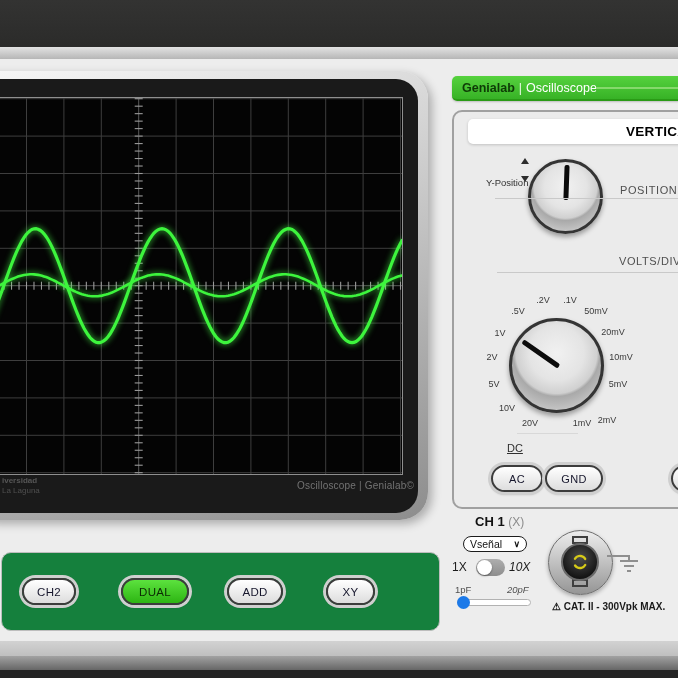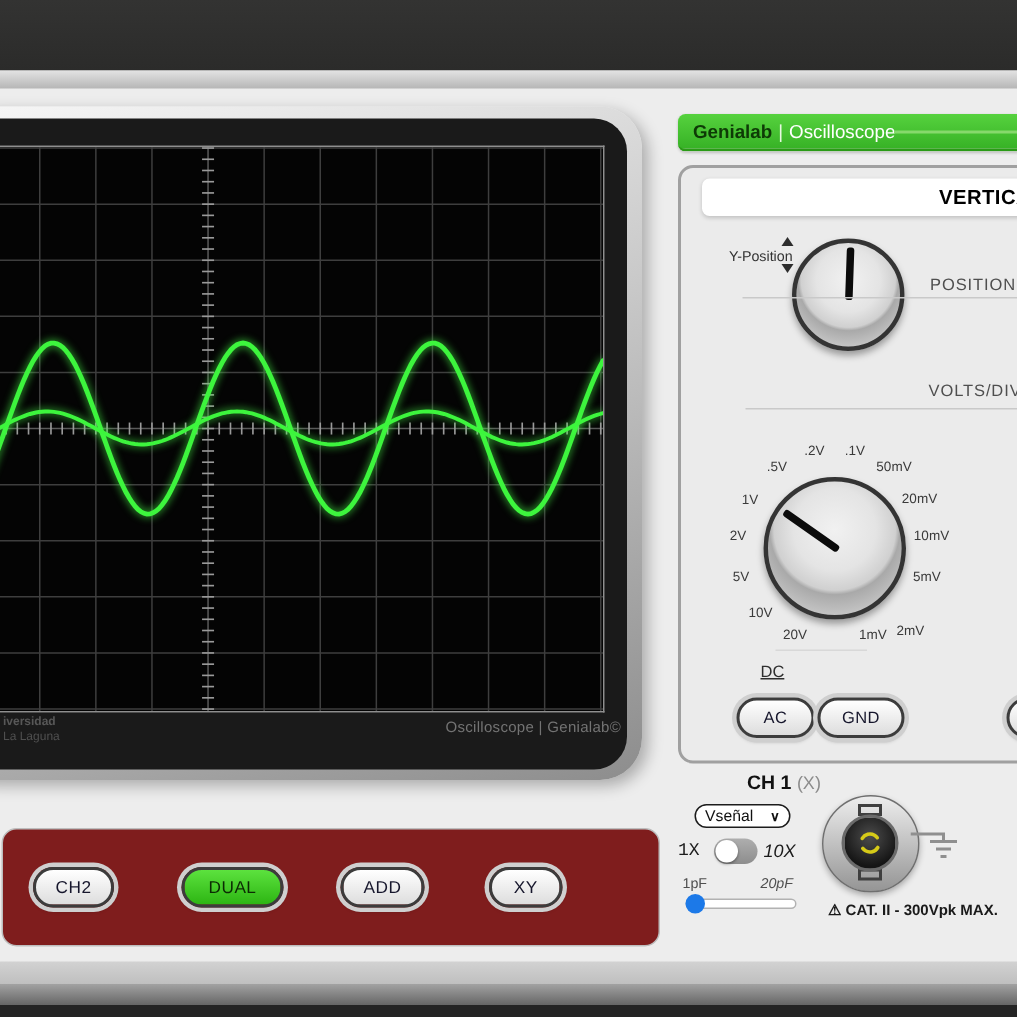--- a/index.html
+++ b/index.html
@@ -24,21 +24,21 @@
   .scope-bezel{left:-34px;top:79px;width:452px;height:434px;border-radius:22px;background:#1a1a1a;}
   .scope-grid{left:-12px;top:97px;width:414px;height:376px;background:#040404;
     border:1px solid #8f8f8f;border-left:none;}
   .scope-grid svg{display:block;}
   .wave{fill:none;stroke-linecap:round;filter:drop-shadow(0 0 3px rgba(70,255,70,.85));}
   .watermark{left:2px;top:476px;color:#4f4f4f;font-size:8px;line-height:10px;}
   .watermark b{color:#575757;}
   .screen-caption{left:297px;top:480px;color:#737373;font-size:10px;letter-spacing:.2px;}
 
   
-  .mode-panel{left:1px;top:552px;width:437px;height:77px;background:#7f1d1d;
+  .mode-panel{left:1px;top:552px;width:437px;height:77px;background:#15803d;
     border:1px solid #bdbdbd;border-radius:10px;}
   .pill-btn{position:absolute;display:flex;align-items:center;justify-content:center;
     border:2px solid #3c3c3c;border-radius:14px;background:linear-gradient(#fff,#ddd);
     font-weight:normal;font-size:11.5px;color:#16162c;letter-spacing:.3px;
     box-shadow:0 0 0 3px #cfcfcf,0 2px 3px rgba(0,0,0,.35);cursor:pointer;}
   .pill-btn.active{background:linear-gradient(#5ce23e,#2db513);color:#0c2a04;}
 
   
   .green-header{left:452px;top:76px;width:240px;height:25px;border-radius:5px;
     background:linear-gradient(#56d23e,#37b226);border-bottom:2px solid #2a9b16;
@@ -49,42 +49,42 @@
   .green-header .title{color:#fff;}
   .green-line{left:596px;top:87px;width:116px;height:2px;background:#86d96c;}
 
   .vert-panel{left:452px;top:110px;width:260px;height:399px;background:#ebebeb;
     border:2px solid #a0a0a0;border-radius:10px;box-sizing:border-box;}
   .panel-titlebar{left:468px;top:119px;width:244px;height:25px;background:#fff;border-radius:5px;
     box-shadow:0 1px 3px rgba(0,0,0,.18);}
   .panel-title{position:absolute;left:158px;top:5px;font-weight:bold;font-size:13.5px;color:#000;
     letter-spacing:.3px;white-space:nowrap;}
 
-  .small-label{font-size:9.5px;color:#333;}
+  .small-label{font-size:9.5px;color:#333;margin-top:11px;}
   .section-label{font-size:11px;color:#4f4f4f;letter-spacing:.6px;}
   .divider{height:1px;background:#c9c9c9;}
 
   .tri-up{width:0;height:0;border-left:4px solid transparent;border-right:4px solid transparent;
     border-bottom:6px solid #2d2d2d;}
   .tri-down{width:0;height:0;border-left:4px solid transparent;border-right:4px solid transparent;
     border-top:6px solid #2d2d2d;}
 
   .knob{border-radius:50%;border:3px solid #343434;box-sizing:border-box;
     background:radial-gradient(circle at 50% 36%,#f1f1f1 0%,#e4e4e4 38%,#d0d0d0 56%,#a9a9a9 60%,#c3c3c3 78%,#9a9a9a 100%);
     box-shadow:0 3px 5px rgba(0,0,0,.35);cursor:pointer;}
   .knob .rot{position:absolute;left:0;top:0;width:100%;height:100%;}
   .knob .pointer{position:absolute;left:50%;width:5px;background:#0b0b0b;border-radius:2px;
     transform:translateX(-50%);}
 
   .dial-label{position:absolute;transform:translate(-50%,-50%);font-size:9px;color:#3a3a3a;white-space:nowrap;}
 
   .coupling-btn{height:23px;font-size:11px;}
   .mode-btn{height:23px;}
 
-  .ch-title{left:475px;top:514px;font-size:13px;font-weight:bold;color:#111;margin-left:23px;}
+  .ch-title{left:475px;top:514px;font-size:13px;font-weight:bold;color:#111;}
   .ch-axis{font-weight:normal;color:#8c8c8c;font-size:12px;}
   .signal-select{left:463px;top:536px;width:64px;height:16px;border:1.6px solid #1c1c1c;border-radius:9px;
     background:#fff;display:flex;align-items:center;justify-content:space-between;
     padding:0 6px;font-size:10.5px;color:#111;box-sizing:border-box;cursor:pointer;}
   .signal-select .chev{font-weight:bold;font-size:9px;}
   .toggle-track{left:476px;top:559px;width:29px;height:17px;border-radius:9px;
     background:linear-gradient(#aeaeae,#8d8d8d);cursor:pointer;}
   .toggle-knob{left:477px;top:560px;width:15px;height:15px;border-radius:50%;background:#fff;
     box-shadow:0 1px 2px rgba(0,0,0,.4);}
   .probe-label{font-size:12px;color:#1c1c1c;}
@@ -328,21 +328,21 @@
 <div class="pill-btn coupling-btn" style="left:671px;top:465px;width:45px;"></div>
 
 <div class="abs ch-title" style="left: 475px; top: 514px;">
   <span>CH 1</span>
   <span class="ch-axis">(X)</span>
 </div>
 <div class="abs signal-select">
   <span>Vseñal</span>
   <span class="chev">∨</span>
 </div>
-<div class="abs probe-label" style="left:452px;top:560px;font-family:Liberation Mono, monospace;">1X</div>
+<div class="abs probe-label" style="left:452px;top:560px;">1X</div>
 <div class="abs toggle-track"></div>
 <div class="abs toggle-knob"></div>
 <div class="abs probe-label" style="left:509px;top:560px;font-style:italic;">10X</div>
 <div class="abs cap-label" style="left:455px;top:584px;">1pF</div>
 <div class="abs cap-label" style="left:507px;top:584px;font-style:italic;">20pF</div>
 <div class="abs slider-track"></div>
 <div class="abs slider-knob"></div>
 
 <div class="abs bnc-outer"></div>
 <div class="abs bnc-tab" style="left:572px;top:536px;"></div>

